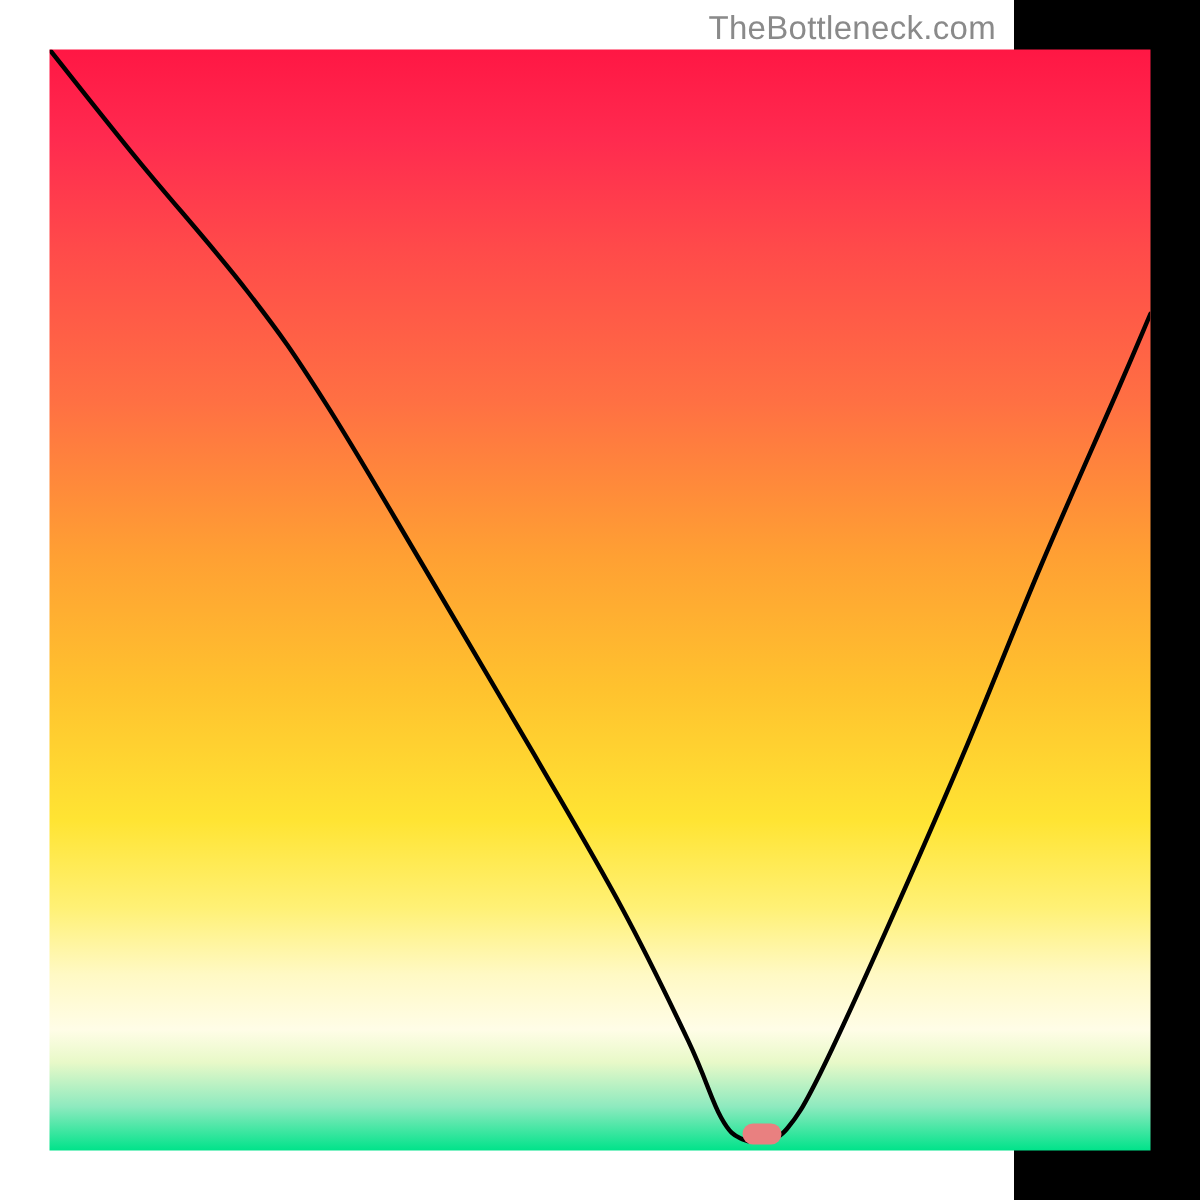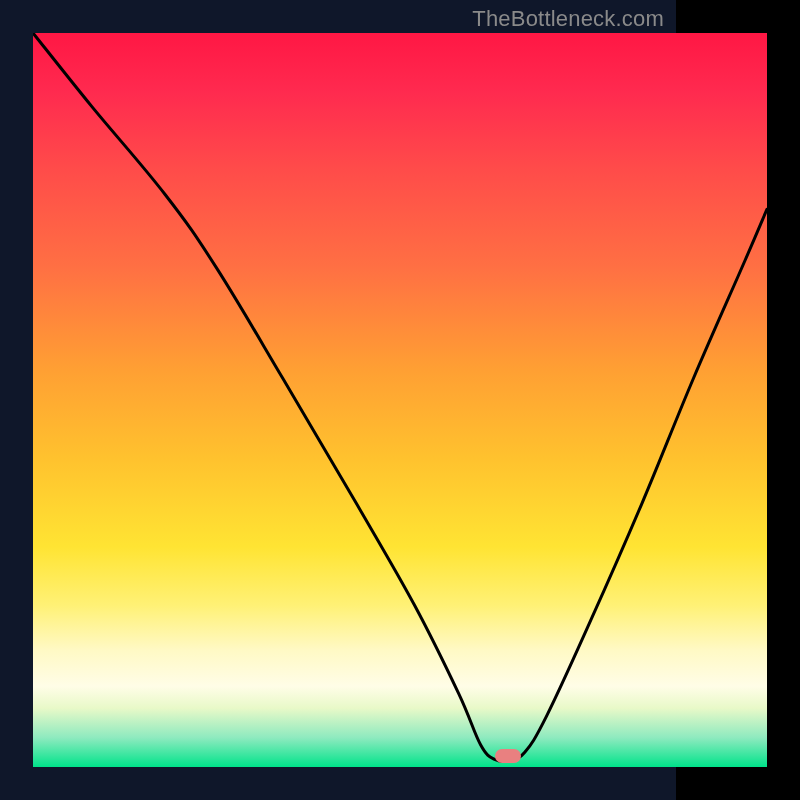--- a/index.html
+++ b/index.html
@@ -10,21 +10,21 @@
     background: #000;
     overflow: hidden;
     font-family: Arial, Helvetica, sans-serif;
   }
   .frame {
     position: absolute;
     left: 0;
     top: 0;
     width: 676px;
     height: 800px;
-    background: #0f172a;
+    background: #ffffff;
   }
   .plot {
     position: absolute;
     left: 33px;
     top: 33px;
     width: 734px;
     height: 734px;
     overflow: hidden;
     
     background: linear-gradient(

